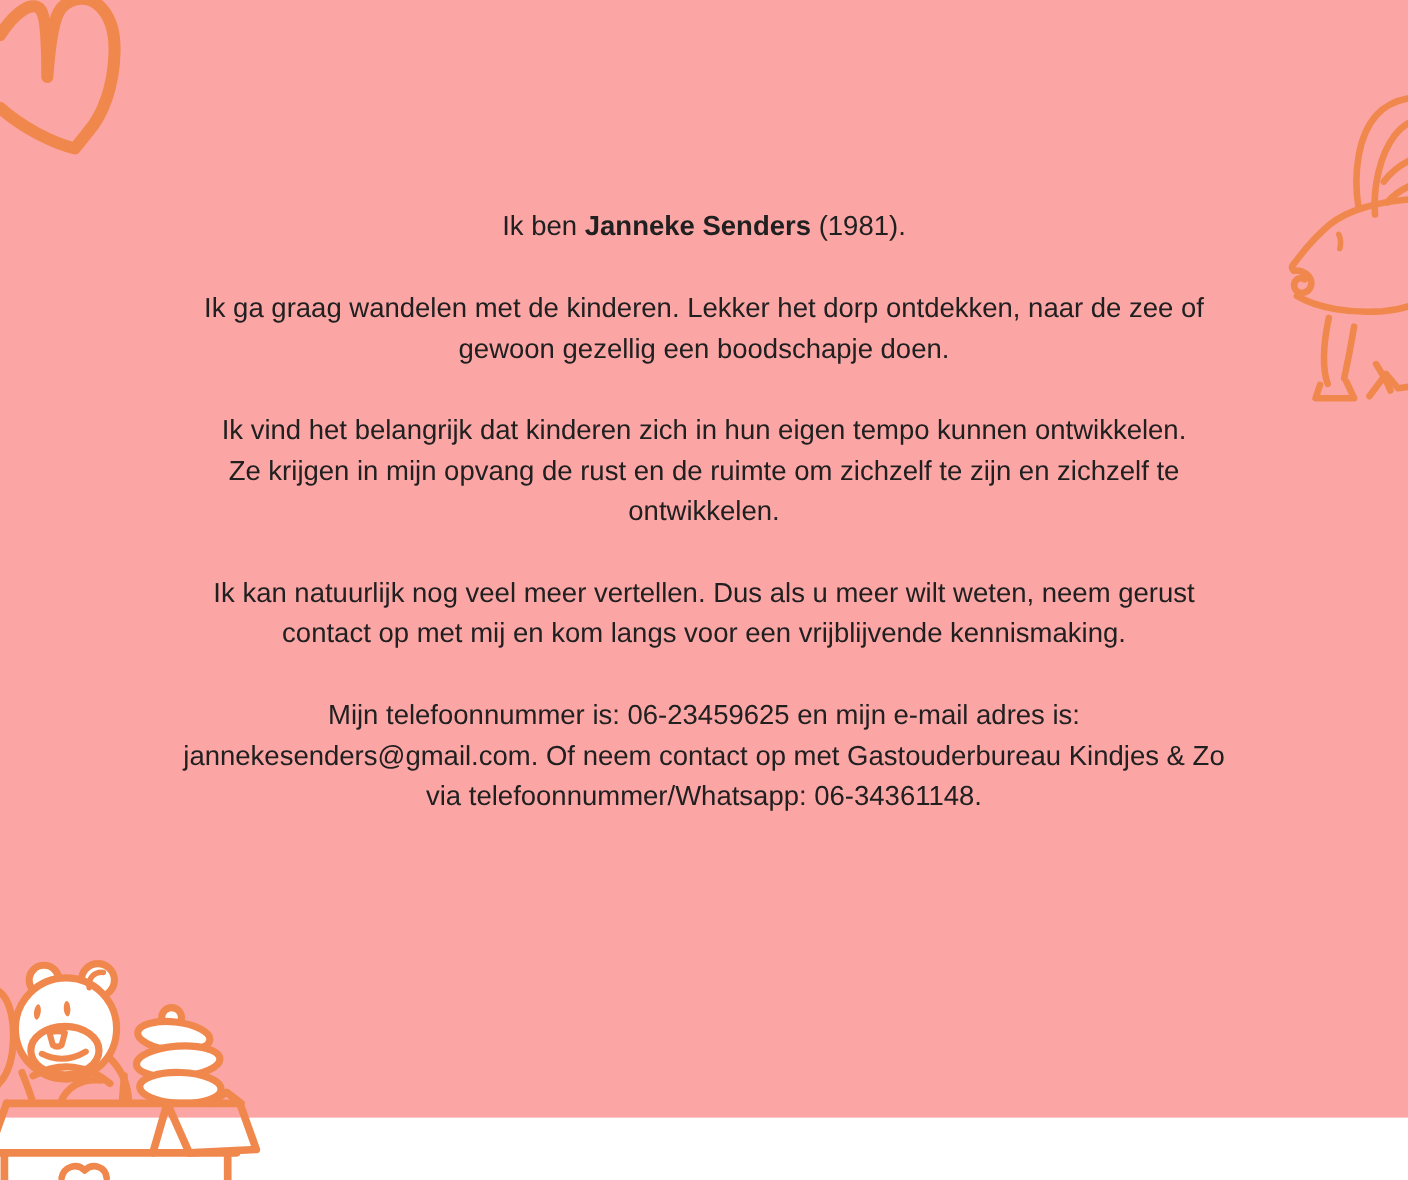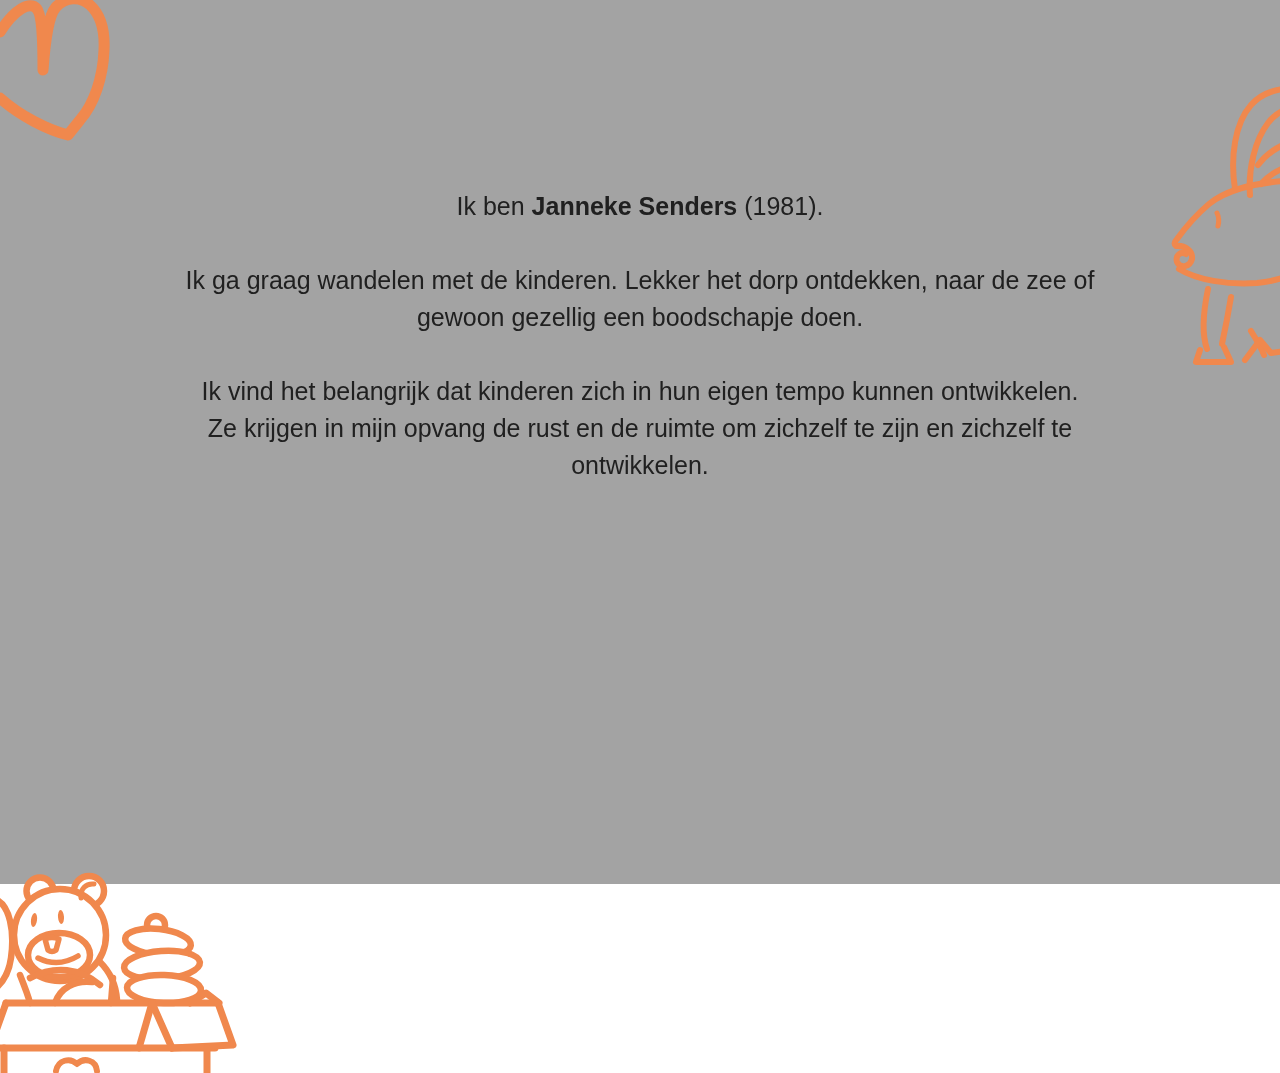--- a/index.html
+++ b/index.html
@@ -1,21 +1,21 @@
 <!DOCTYPE html>
 <html><head>
 <meta charset="utf-8">
 <style>
   html, body { margin:0; padding:0; }
   body {
     width:1280px; height:1073px; overflow:hidden;
     background:#ffffff;
     font-family:"Liberation Sans", sans-serif;
   }
-  .canvas { position:relative; width:1280px; height:884px; background:#a3a3a3; }
+  .canvas { position:relative; width:1280px; height:1016px; background:#fca5a5; }
   .deco { position:absolute; display:block; }
   .deco path, .deco circle, .deco ellipse {
     fill:none; stroke:#F0884D; stroke-linecap:round; stroke-linejoin:round;
   }
   .fill-white { fill:#ffffff !important; }
   .fill-orange { fill:#F0884D !important; stroke:none !important; }
   #heart-svg { left:0; top:0; }
   #bunny-svg { left:1165px; top:85px; }
   #teddy-svg { left:0; top:870px; }
   .text-block {
@@ -102,15 +102,20 @@
     <path stroke-width="6" d="M 56 201 C 58 190, 70 187, 77 194 C 84 187, 96 190, 97 201"></path>
   </svg>
 
   <main class="text-block">
     <p class="intro"><span>Ik ben </span><strong>Janneke Senders</strong><span> (1981).</span></p>
     <p>Ik ga graag wandelen met de kinderen. Lekker het dorp ontdekken, naar de zee of
 gewoon gezellig een boodschapje doen.</p>
     <p>Ik vind het belangrijk dat kinderen zich in hun eigen tempo kunnen ontwikkelen.
 Ze krijgen in mijn opvang de rust en de ruimte om zichzelf te zijn en zichzelf te
 ontwikkelen.</p>
+    <p>Ik kan natuurlijk nog veel meer vertellen. Dus als u meer wilt weten, neem gerust
+contact op met mij en kom langs voor een vrijblijvende kennismaking.</p>
+    <p>Mijn telefoonnummer is: 06-23459625 en mijn e-mail adres is:
+jannekesenders@gmail.com. Of neem contact op met Gastouderbureau Kindjes &amp; Zo
+via telefoonnummer/Whatsapp: 06-34361148.</p>
   </main>
 
 </div>
 
 </body></html>

